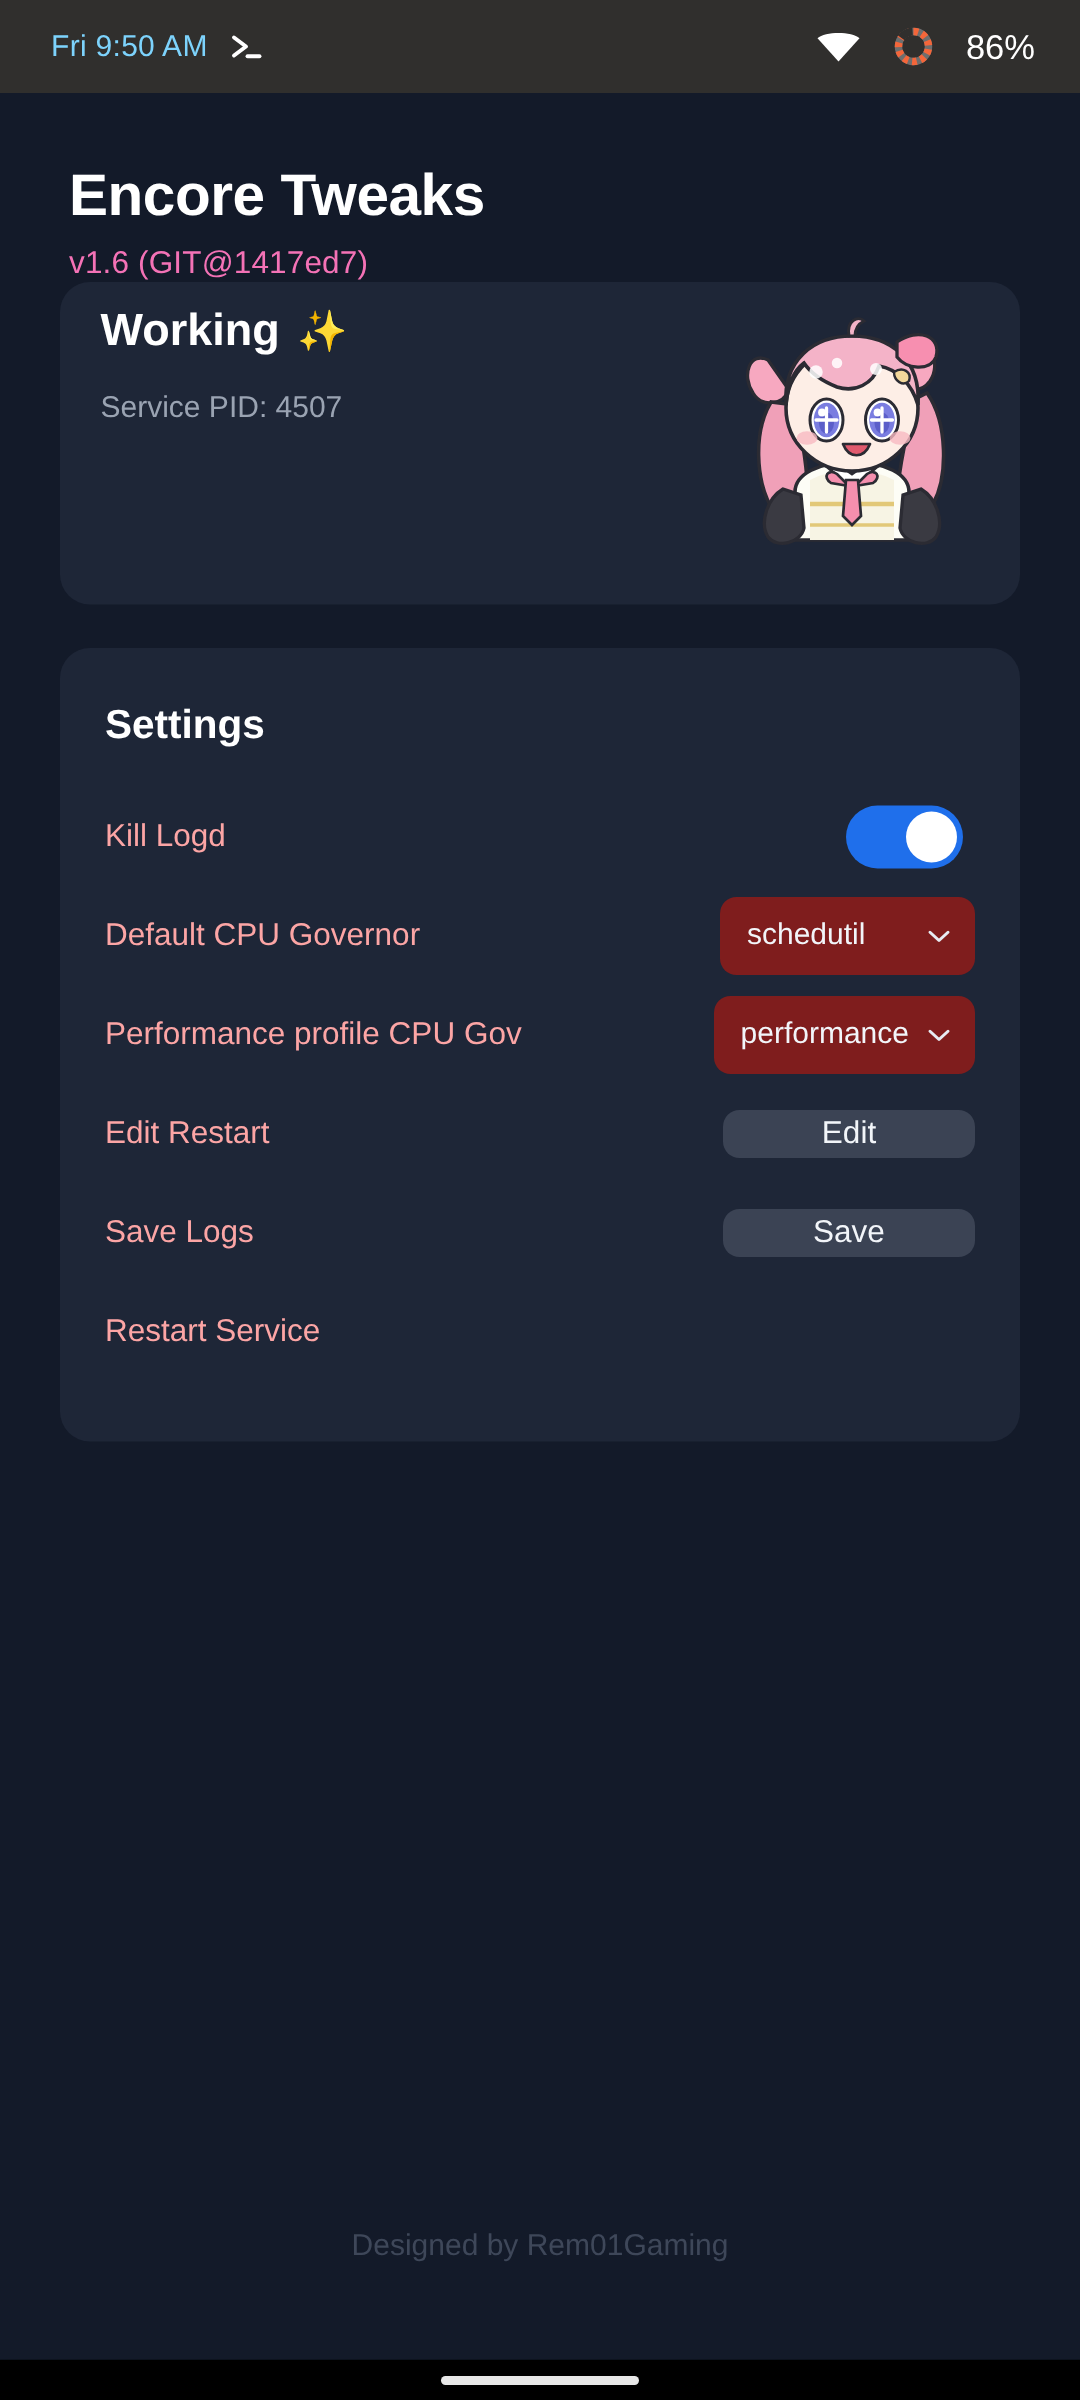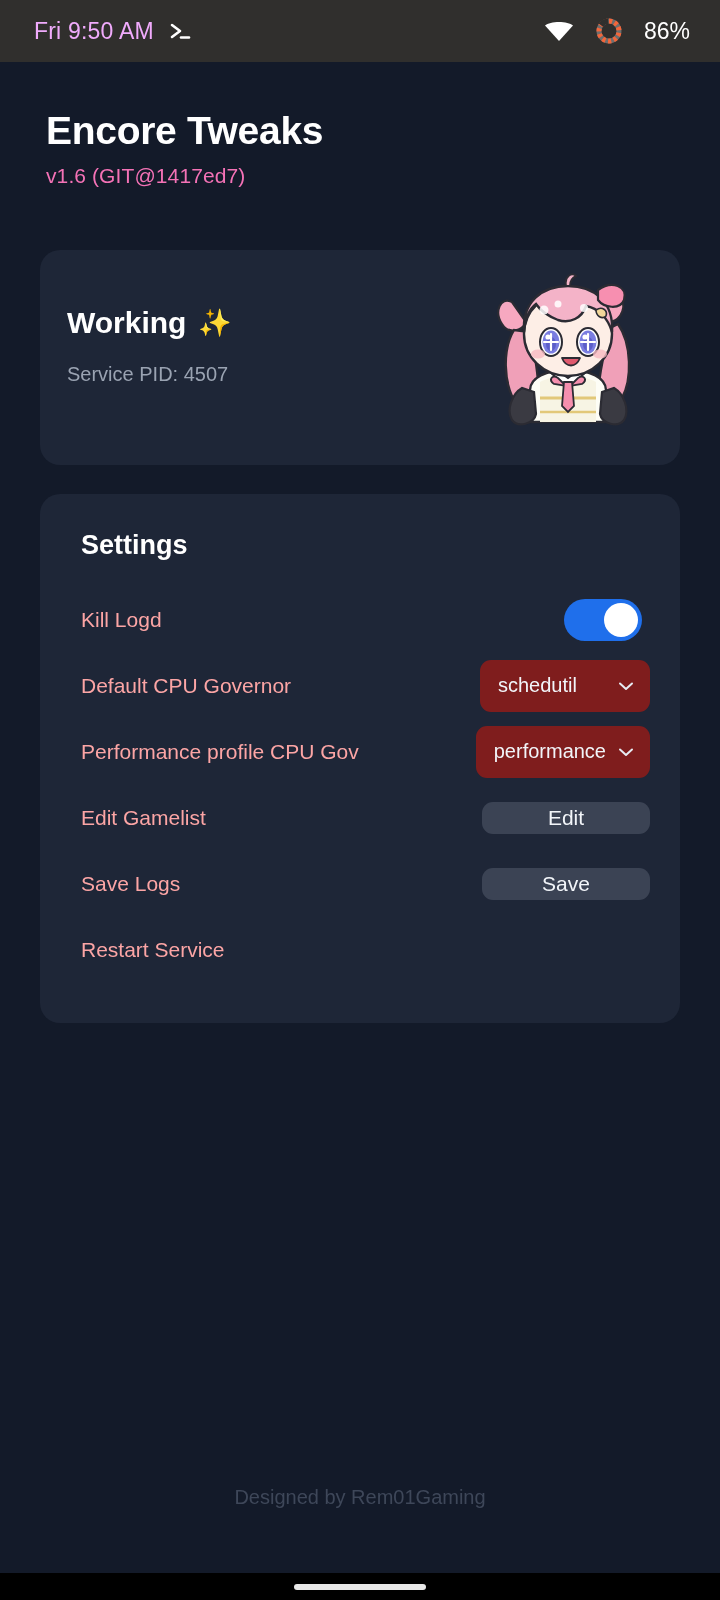--- a/index.html
+++ b/index.html
@@ -30,22 +30,22 @@
     align-items: center;
     justify-content: space-between;
     padding: 0 30px 0 34px;
   }
   .status-left {
     display: flex;
     align-items: center;
     gap: 14px;
   }
   .status-clock {
-    color: #f0abfc;
-    font-size: 23px;
+    color: #7dd3fc;
+    font-size: 20px;
     font-weight: 500;
     letter-spacing: 0.2px;
     white-space: nowrap;
   }
   .terminal-icon {
     display: inline-block;
     width: 26px;
     height: 22px;
     position: relative;
   }
@@ -93,23 +93,22 @@
     letter-spacing: 0.1px;
   }
 
   
   .card {
     background: #1e2637;
     border-radius: 20px;
   }
 
   .status-card {
-    margin-top: 62px;
     height: 215px;
-    padding: 56px 34px 0 27px;
+    padding: 16px 34px 0 27px;
     display: flex;
     align-items: flex-start;
     justify-content: space-between;
     position: relative;
     overflow: hidden;
   }
   .status-card-text { padding-left: 0; }
   .status-heading {
     color: #ffffff;
     font-size: 30px;
@@ -130,21 +129,21 @@
     right: 22px;
     top: 22px;
     width: 180px;
     height: 160px;
   }
   .mascot svg { display: block; }
 
   
   .settings-card {
     margin-top: 29px;
-    padding: 36px 30px 40px 41px;
+    padding: 36px 30px 40px 30px;
   }
   .settings-title {
     color: #ffffff;
     font-size: 27px;
     font-weight: bold;
     margin-bottom: 26px;
   }
   .setting-row {
     display: flex;
     align-items: center;
@@ -370,21 +369,21 @@
           <span class="dropdown-value">performance</span>
           <span>
             <svg class="chevron" width="20" height="20" viewBox="0 0 20 20">
               <path d="M4 7.5 L10 13 L16 7.5" fill="none" stroke="#e7ebf2" stroke-width="2" stroke-linecap="round" stroke-linejoin="round"></path>
             </svg>
           </span>
         </div>
       </div>
 
       <div class="setting-row">
-        <span class="setting-label">Edit Gamelist</span>
+        <span class="setting-label">Edit Restart</span>
         <div class="action-btn">Edit</div>
       </div>
 
       <div class="setting-row">
         <span class="setting-label">Save Logs</span>
         <div class="action-btn">Save</div>
       </div>
 
       <div class="setting-row">
         <span class="setting-label">Restart Service</span>

